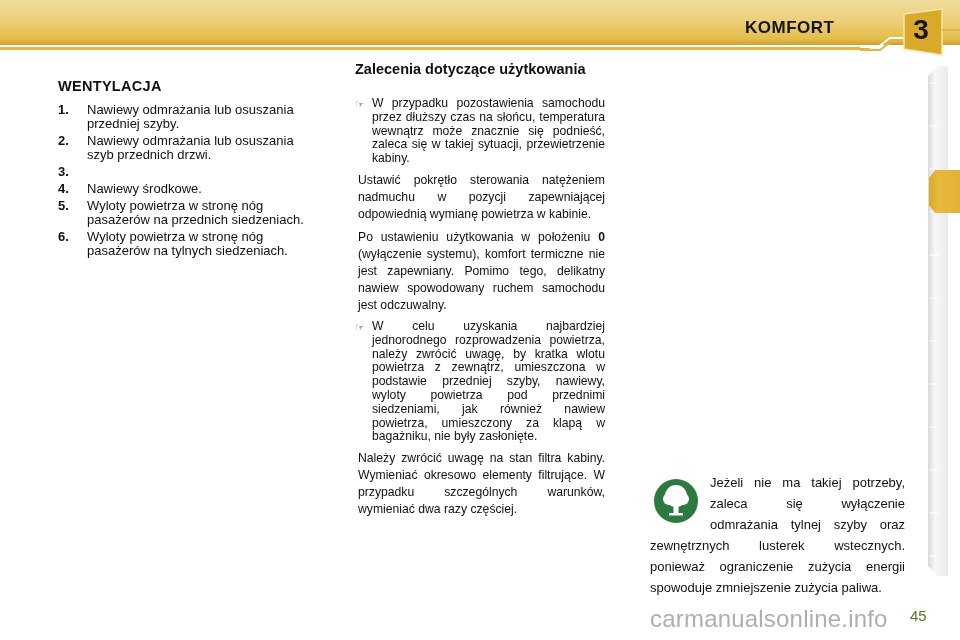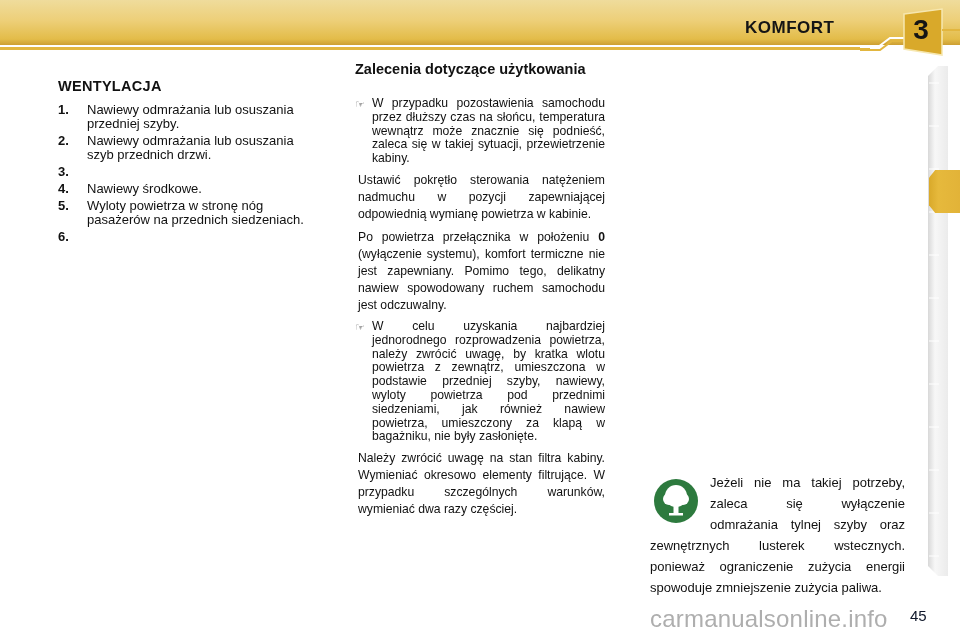--- a/index.html
+++ b/index.html
@@ -54,21 +54,21 @@
 
     
     .eco { position: absolute; left: 650px; top: 472px; width: 255px; font-size: 13px; line-height: 21px; }
     .eco-icon {
       float: left; width: 44px; height: 44px; margin: 7px 12px 2px 4px;
       border-radius: 50%; background: #2d7a3e; position: relative;
     }
     .eco-text { text-align: justify; }
 
     
-    .page-num { position: absolute; left: 910px; top: 607px; font-size: 15px; color: #0f172a; }
+    .page-num { position: absolute; left: 910px; top: 607px; font-size: 15px; color: #4d7c0f; }
     .watermark {
       position: absolute; left: 650px; top: 605px; font-size: 24px; color: #a0a0a0;
       letter-spacing: 0.2px; opacity: 0.85;
     }
   </style>
 </head>
 <body>
 
 <div class="header"></div>
 <div class="header-line1"></div>
@@ -125,33 +125,34 @@
     <li class="num-item">
       <span class="num-label">4.</span>
       <span class="num-text">Nawiewy środkowe.</span>
     </li>
     <li class="num-item">
       <span class="num-label">5.</span>
       <span class="num-text">Wyloty powietrza w stronę nóg pasażerów na przednich siedzeniach.</span>
     </li>
     <li class="num-item">
       <span class="num-label">6.</span>
+      <span class="num-text">Wyloty powietrza w stronę nóg pasażerów na tylnych siedzeniach.</span>
     </li>
   </ul>
 </div>
 
 <div class="col-mid">
   <div class="h-mid">Zalecenia dotyczące użytkowania</div>
 
   <div class="bullet">
     <span class="bullet-icon">☞</span>
     <span class="bullet-text">W przypadku pozostawienia samochodu przez dłuższy czas na słońcu, temperatura wewnątrz może znacznie się podnieść, zaleca się w takiej sytuacji, przewietrzenie kabiny.</span>
   </div>
   <div class="para">Ustawić pokrętło sterowania natężeniem nadmuchu w pozycji zapewniającej odpowiednią wymianę powietrza w kabinie.</div>
-  <div class="para"><span>Po powietrza przełącznika w położeniu </span><b>0</b><span> (wyłączenie systemu), komfort termiczne nie jest zapewniany. Pomimo tego, delikatny nawiew spowodowany ruchem samochodu jest odczuwalny.</span></div>
+  <div class="para"><span>Po ustawieniu użytkowania w położeniu </span><b>0</b><span> (wyłączenie systemu), komfort termiczne nie jest zapewniany. Pomimo tego, delikatny nawiew spowodowany ruchem samochodu jest odczuwalny.</span></div>
 
   <div class="bullet">
     <span class="bullet-icon">☞</span>
     <span class="bullet-text">W celu uzyskania najbardziej jednorodnego rozprowadzenia powietrza, należy zwrócić uwagę, by kratka wlotu powietrza z zewnątrz, umieszczona w podstawie przedniej szyby, nawiewy, wyloty powietrza pod przednimi siedzeniami, jak również nawiew powietrza, umieszczony za klapą w bagażniku, nie były zasłonięte.</span>
   </div>
   <div class="para">Należy zwrócić uwagę na stan filtra kabiny. Wymieniać okresowo elementy filtrujące. W przypadku szczególnych warunków, wymieniać dwa razy częściej.</div>
 </div>
 
 <div class="eco">
   <div class="eco-icon">

